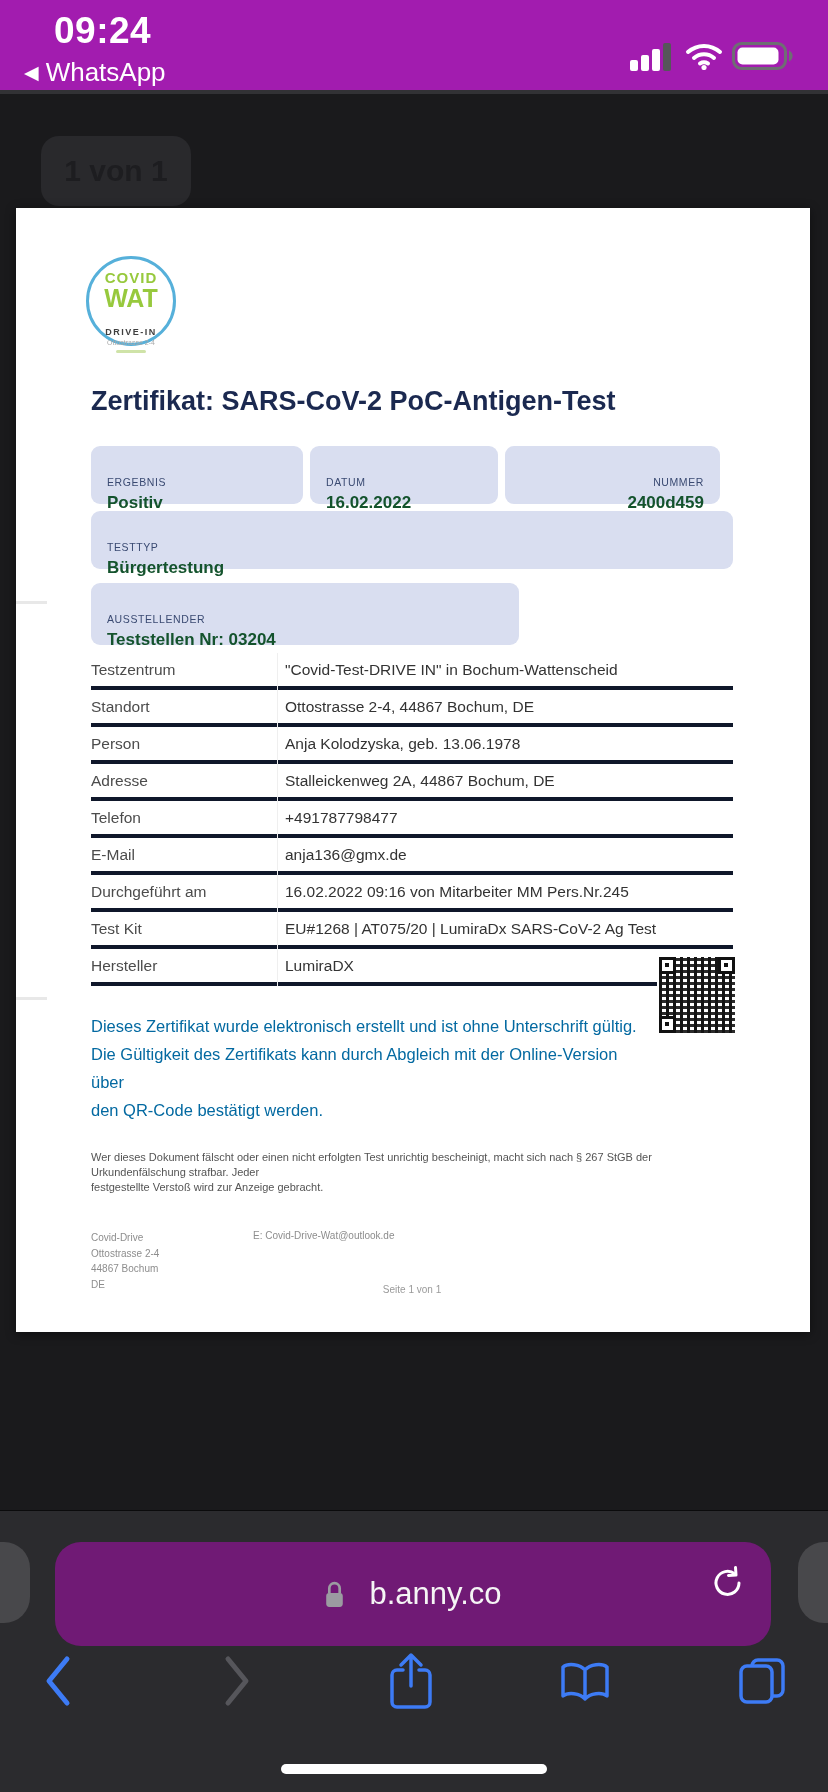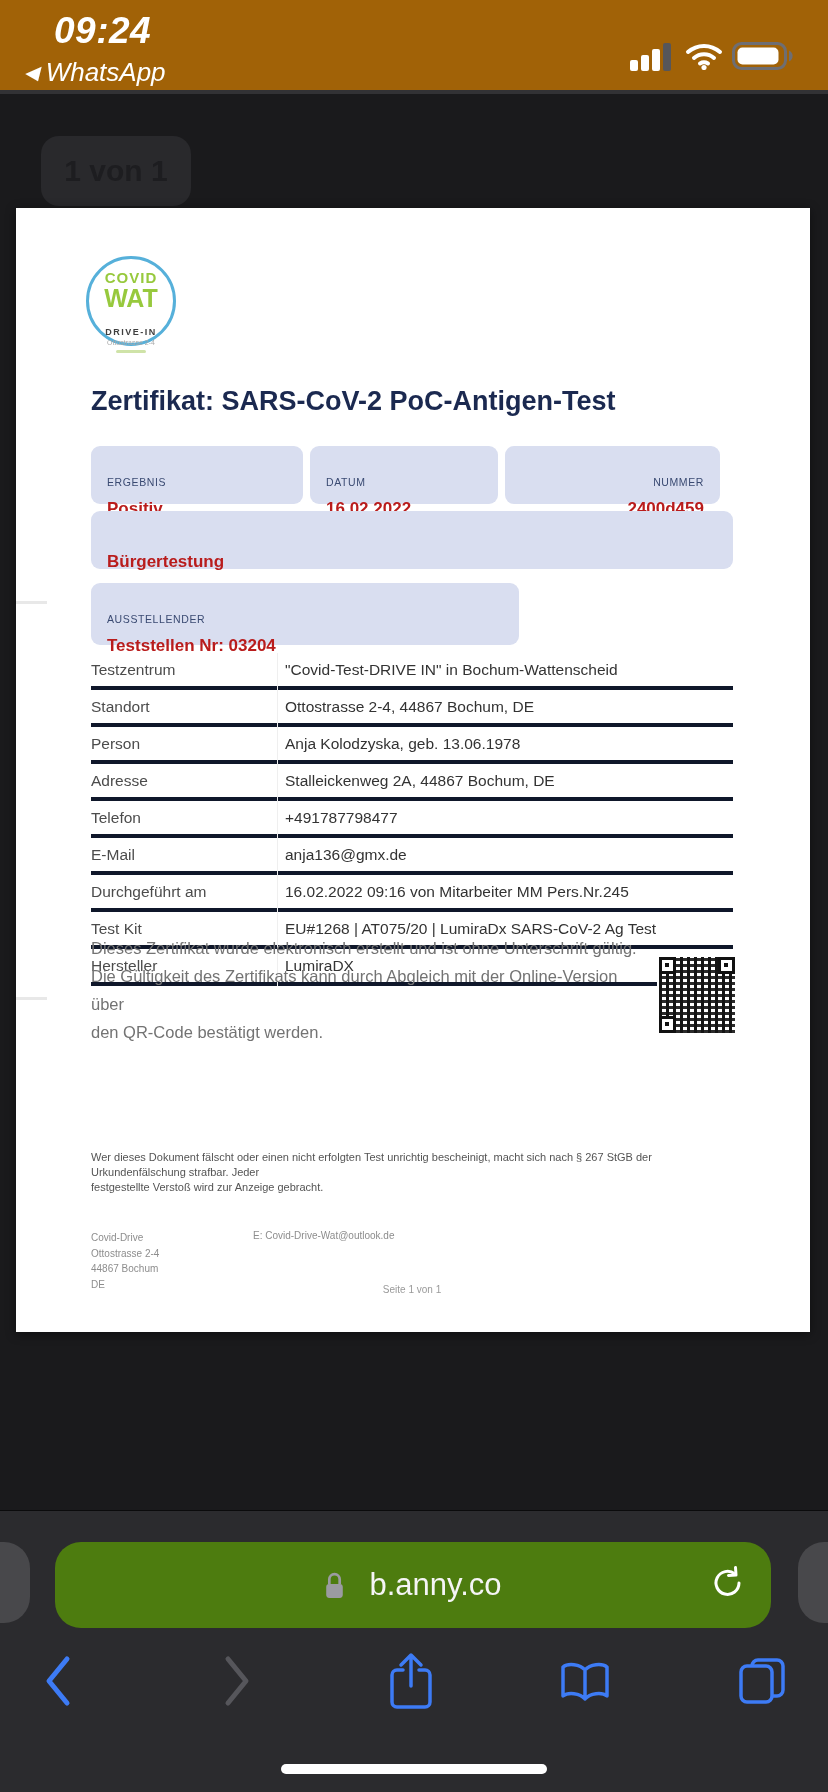--- a/index.html
+++ b/index.html
@@ -1,21 +1,21 @@
 <!DOCTYPE html>
 <html><head>
 <meta charset="utf-8">
 <style>
   html,body{margin:0;padding:0;background:#000;}
   .screen{position:relative;width:828px;height:1792px;overflow:hidden;
           background:#1a1a1c;font-family:"Liberation Sans",sans-serif;
           -webkit-font-smoothing:antialiased;}
 
   
-  .status-bar{position:absolute;left:0;top:0;width:828px;height:90px;background:#a16207;font-style:italic;}
+  .status-bar{position:absolute;left:0;top:0;width:828px;height:90px;background:#a21caf;}
   .sb-time{position:absolute;left:54px;top:10px;font-size:37px;font-weight:700;color:#fff;letter-spacing:.5px;}
   .sb-back{position:absolute;left:24px;top:57px;color:#fff;display:flex;align-items:center;gap:7px;}
   .sb-back .arr{font-size:19px;line-height:1;}
   .sb-back .app{font-size:26px;font-weight:400;}
   .sb-icons{position:absolute;right:34px;top:40px;display:flex;align-items:center;gap:9px;}
   .content-top-line{position:absolute;left:0;top:90px;width:828px;height:4px;background:#323235;}
 
   
   .page-badge{position:absolute;left:41px;top:136px;width:150px;height:70px;border-radius:18px;
               background:#29292c;color:#1d1d20;font-size:30px;font-weight:700;
@@ -32,53 +32,53 @@
   .logo .l1{font-size:15px;font-weight:700;color:#97c93d;letter-spacing:1px;line-height:16px;}
   .logo .l2{font-size:25px;font-weight:700;color:#97c93d;line-height:24px;}
   .logo .l3{font-size:9px;font-weight:700;color:#3f3f3f;letter-spacing:1.5px;line-height:12px;margin-top:16px;}
   .logo .l4{font-size:7px;color:#a9a9a9;line-height:8px;margin-top:1px;}
   .logo .l5{width:30px;height:3px;background:#cfe3a8;border-radius:2px;margin:3px auto 0;}
 
   .doc-title{position:absolute;left:75px;top:178px;font-size:27px;font-weight:700;color:#1b2950;}
 
   .ibox{background:#d9def0;border-radius:9px;box-sizing:border-box;padding:30px 16px 0;}
   .ibox .lbl{font-size:10.5px;color:#3a4a72;letter-spacing:.6px;}
-  .ibox .val{font-size:17px;font-weight:700;color:#b91c1c;margin-top:11px;}
+  .ibox .val{font-size:17px;font-weight:700;color:#14532d;margin-top:5px;}
   .box-row1{position:absolute;left:75px;top:238px;width:643px;display:flex;gap:7px;}
   .box-row1 .ibox{height:58px;}
   .b1{width:212px;} .b2{width:188px;} .b3{width:215px;text-align:right;}
   .box-row2{position:absolute;left:75px;top:303px;width:642px;height:58px;}
   .box-issuer{position:absolute;left:75px;top:375px;width:428px;height:62px;}
 
   .dtable{position:absolute;left:75px;top:445px;width:642px;}
   .dtable .row{display:flex;height:33px;align-items:center;border-bottom:4px solid #0f172a;}
   .dtable .row:first-child{border-top:1px solid #e3e3e3;}
   .dtable .rl{width:194px;flex:none;font-size:15.5px;color:#4c4c4c;}
   .dtable .rv{font-size:15.5px;color:#333;white-space:nowrap;}
   .dtable .vdiv{position:absolute;left:186px;top:0;bottom:0;width:1px;background:#efefef;}
 
-  .validity{position:absolute;left:75px;top:726px;width:560px;font-size:16.5px;line-height:28px;color:#737373;}
+  .validity{position:absolute;left:75px;top:804px;width:560px;font-size:16.5px;line-height:28px;color:#0369a1;}
 
   .qr{position:absolute;left:641px;top:747px;width:80px;height:80px;background:#fff;}
   .qr-inner{position:absolute;inset:2px;
      background:
        repeating-linear-gradient(0deg,rgba(20,20,20,.9) 0 3px,transparent 3px 6px),
        repeating-linear-gradient(90deg,#141414 0 3px,#fff 3px 7px);}
   .qr-f{position:absolute;width:17px;height:17px;border:3.5px solid #111;background:#fff;box-sizing:border-box;}
   .qr-f::after{content:"";position:absolute;left:3px;top:3px;width:4px;height:4px;background:#111;}
   .qr-tl{left:2px;top:2px;} .qr-tr{right:2px;top:2px;} .qr-bl{left:2px;bottom:2px;}
 
   .legal{position:absolute;left:75px;top:942px;width:642px;font-size:11px;line-height:15px;color:#545454;}
   .f-addr{position:absolute;left:75px;top:1022px;font-size:10px;line-height:15.5px;color:#8d8d8d;}
   .f-email{position:absolute;left:237px;top:1022px;font-size:10px;color:#8d8d8d;}
   .f-page{position:absolute;left:75px;top:1076px;width:642px;text-align:center;font-size:10px;color:#9a9a9a;}
 
   
   .bottom-bar{position:absolute;left:0;top:1510px;width:828px;height:282px;background:#2b2b2e;border-top:1px solid #0b0b0c;box-sizing:border-box;}
-  .url-pill{position:absolute;left:55px;top:31px;width:716px;height:86px;border-radius:26px;background:#4d7c0f;
+  .url-pill{position:absolute;left:55px;top:31px;width:716px;height:104px;border-radius:26px;background:#701a75;
             display:flex;align-items:center;justify-content:center;gap:24px;}
   .url-text{font-size:31px;color:#f5f5f5;}
   .reload-btn{position:absolute;right:24px;top:22px;width:38px;height:38px;}
   .stub{position:absolute;top:31px;width:60px;height:81px;border-radius:26px;background:#48484b;}
   .stub-l{left:-30px;} .stub-r{left:798px;}
   .toolbar{position:absolute;left:0;top:132px;width:828px;height:80px;}
   .tb-btn{position:absolute;top:6px;width:60px;height:64px;display:flex;align-items:center;justify-content:center;}
   .tb-back{left:28px;} .tb-fwd{left:207px;} .tb-share{left:381px;} .tb-book{left:555px;} .tb-tabs{left:732px;}
 
   .home-indicator{position:absolute;left:281px;top:1764px;width:266px;height:10px;border-radius:5px;background:#fff;}
@@ -141,20 +141,21 @@
         <div class="lbl">DATUM</div>
         <div class="val">16.02.2022</div>
       </div>
       <div class="ibox b3">
         <div class="lbl">NUMMER</div>
         <div class="val">2400d459</div>
       </div>
     </div>
 
     <div class="ibox box-row2">
+      <div class="lbl">TESTTYP</div>
       <div class="val">Bürgertestung</div>
     </div>
 
     <div class="ibox box-issuer">
       <div class="lbl">AUSSTELLENDER</div>
       <div class="val">Teststellen Nr: 03204</div>
     </div>
 
     <div class="dtable" style="position:absolute;">
       <div class="vdiv"></div>

